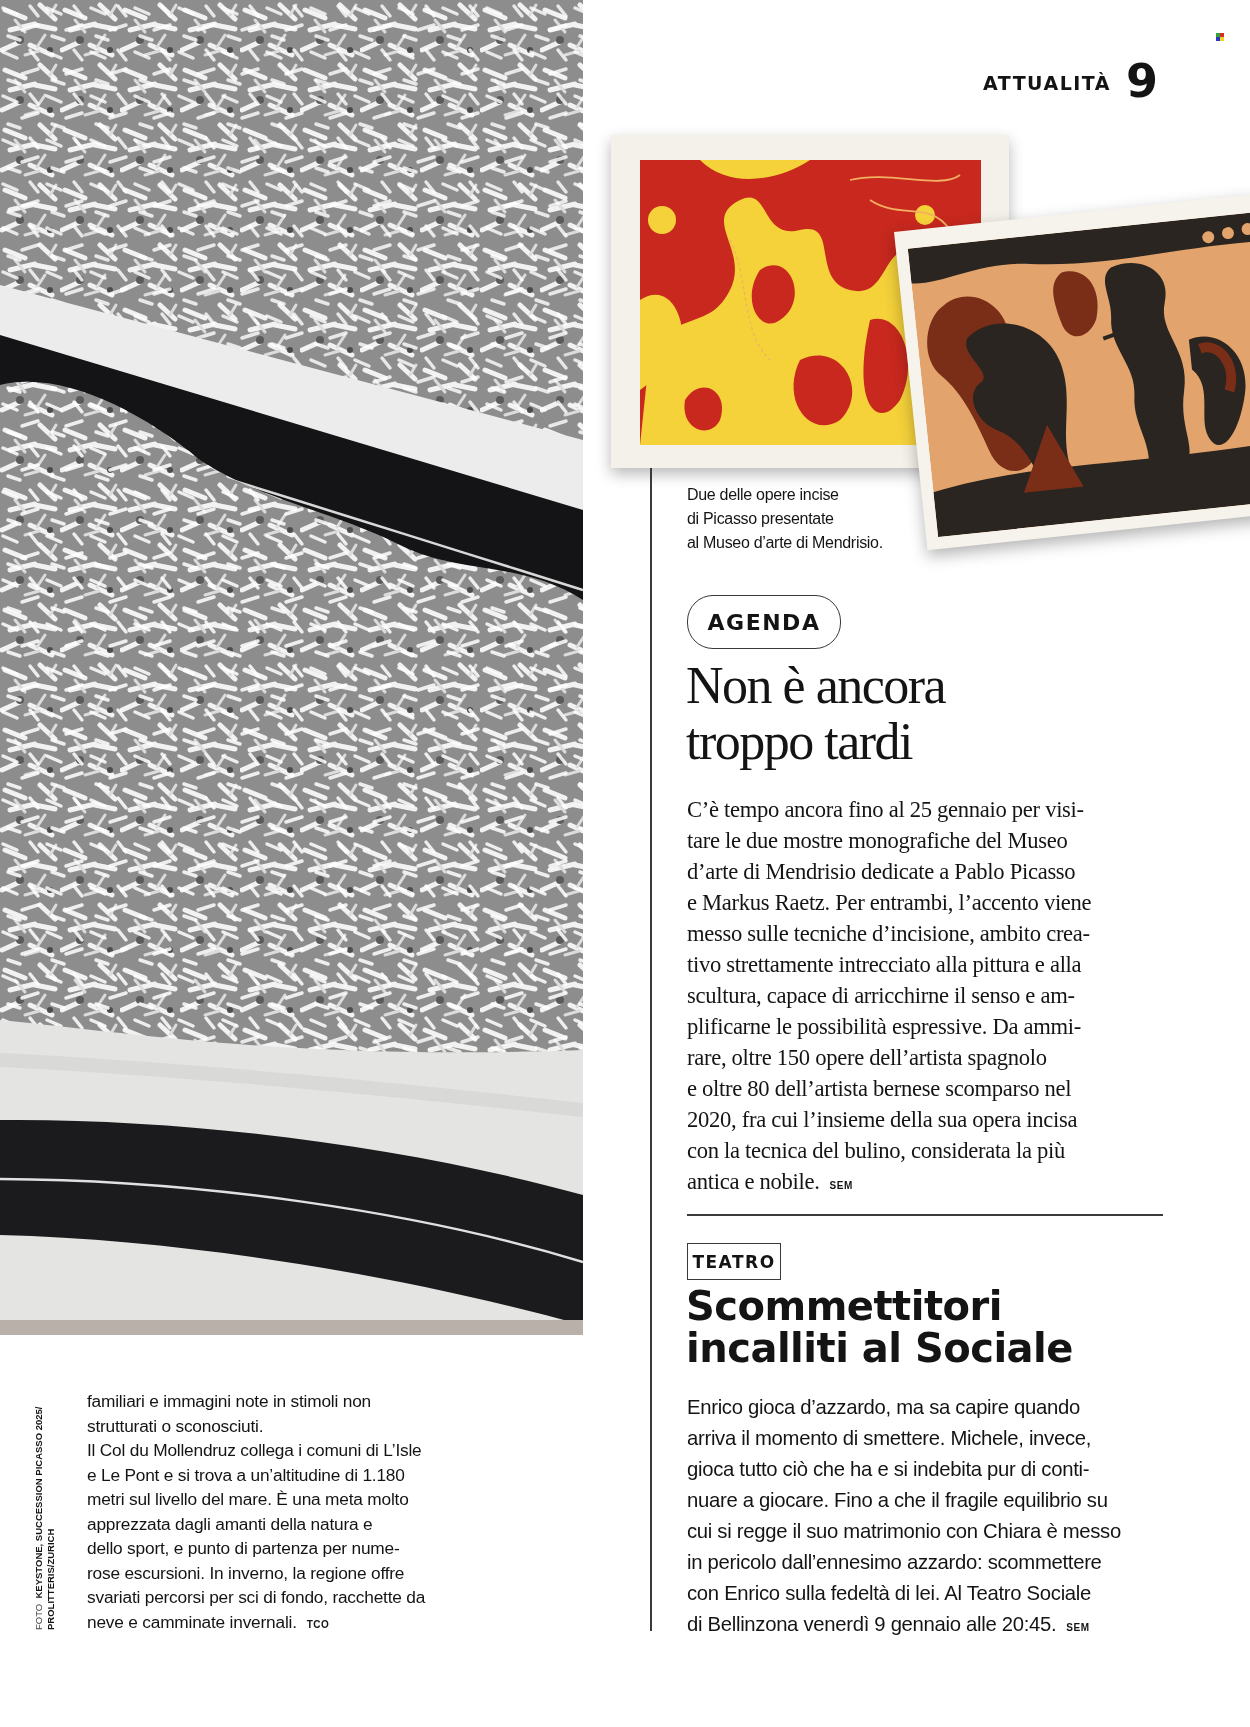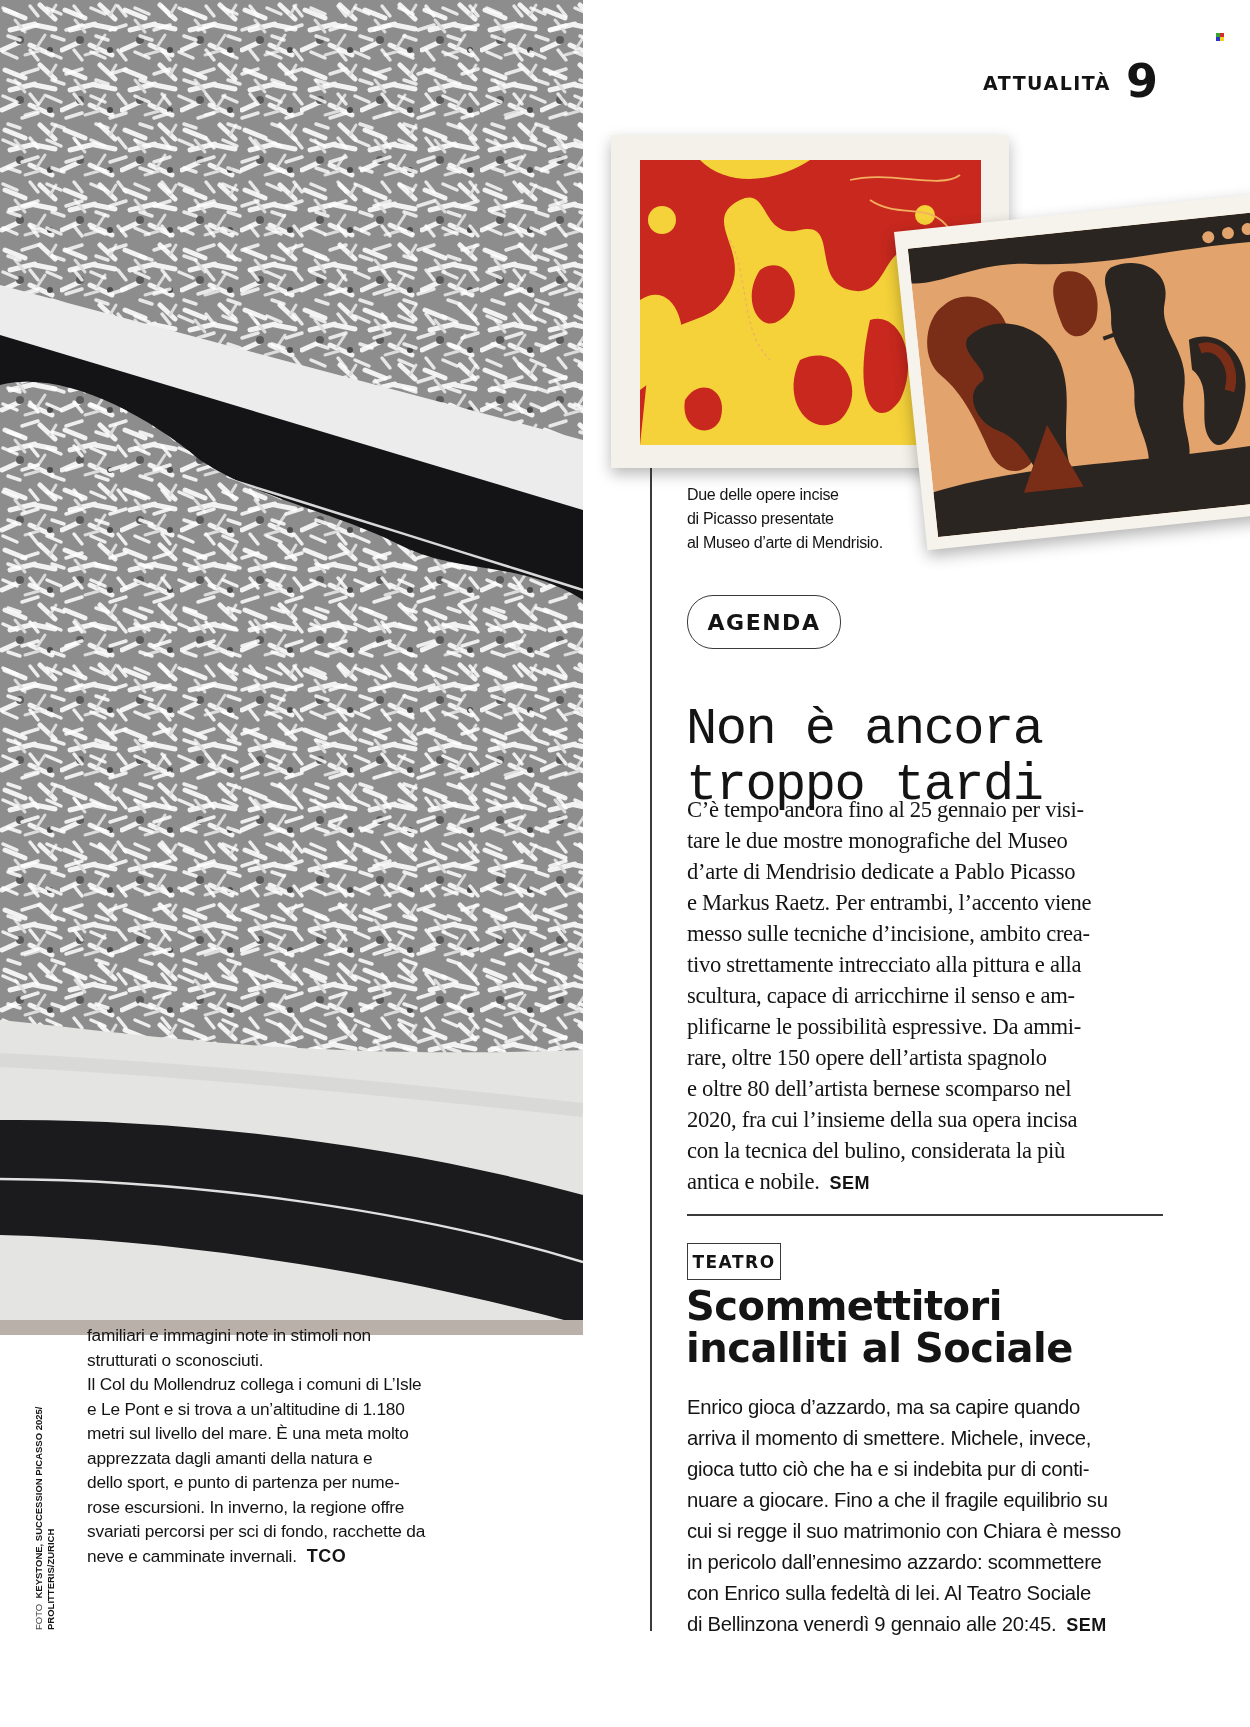--- a/index.html
+++ b/index.html
@@ -53,46 +53,46 @@
   .hrule { left:687px; top:1214px; width:476px; height:2px; background:#3a3a3a; }
 
   
   .tag {
     border:1.6px solid #3a3a3a; font-weight:900; letter-spacing:1.5px;
     font-family:"DejaVu Sans", sans-serif; box-sizing:border-box;
     display:flex; align-items:center; justify-content:center;
   }
   .tag-agenda { left:687px; top:595px; width:154px; height:54px; font-size:22px;border-radius:26px; }
   .headline-serif {
-    left:686px; top:658px; width:480px; font-family:Liberation Mono, monospace;
-    font-size:52px; line-height:56px; letter-spacing:-1.5px; font-weight:400;margin-top:44px;
+    left:686px; top:658px; width:480px; font-family:Liberation Serif, serif;
+    font-size:52px; line-height:56px; letter-spacing:-1.5px; font-weight:400;
   }
   .body-serif {
     left:687px; top:794px; width:480px; font-family:"Liberation Serif", serif;
     font-size:22.6px; line-height:31px; letter-spacing:-0.3px;
   }
   .sig {
-    font-family:"Liberation Sans", sans-serif; font-weight:700; font-size:18px;
+    font-family:"Liberation Sans", sans-serif; font-weight:700; font-size:10px;
     letter-spacing:0.5px; margin-left:10px;text-align:center;
   }
 
   
   .tag-teatro { left:687px; top:1243px; width:94px; height:37px; font-size:17px; }
   .headline-sans {
     left:686px; top:1285px; width:500px; font-family:"DejaVu Sans", sans-serif;
     font-size:40px; line-height:42px; font-weight:900; letter-spacing:-0.5px;
   }
   .body-sans {
     left:687px; top:1392px; width:480px; font-family:"Liberation Sans", sans-serif;
     font-size:20.3px; line-height:31px; letter-spacing:-0.3px;
   }
 
   
   .body-left {
-    left:87px; top:1323px; width:400px; font-family:"Liberation Sans", sans-serif;
+    left:87px; top:1389px; width:400px; font-family:"Liberation Sans", sans-serif;
     font-size:17.3px; line-height:24.5px; letter-spacing:-0.2px;
   }
   .credit {
     left:33px; top:1630px; transform:rotate(-90deg); transform-origin:0 0;
     font-size:9.5px; line-height:12px; width:240px; white-space:nowrap;
     font-family:"Liberation Sans", sans-serif;
   }
   .credit b { font-weight:700; }
   .credit span.light { color:#444; font-weight:400; }
   p.line { margin:0; white-space:nowrap; }

